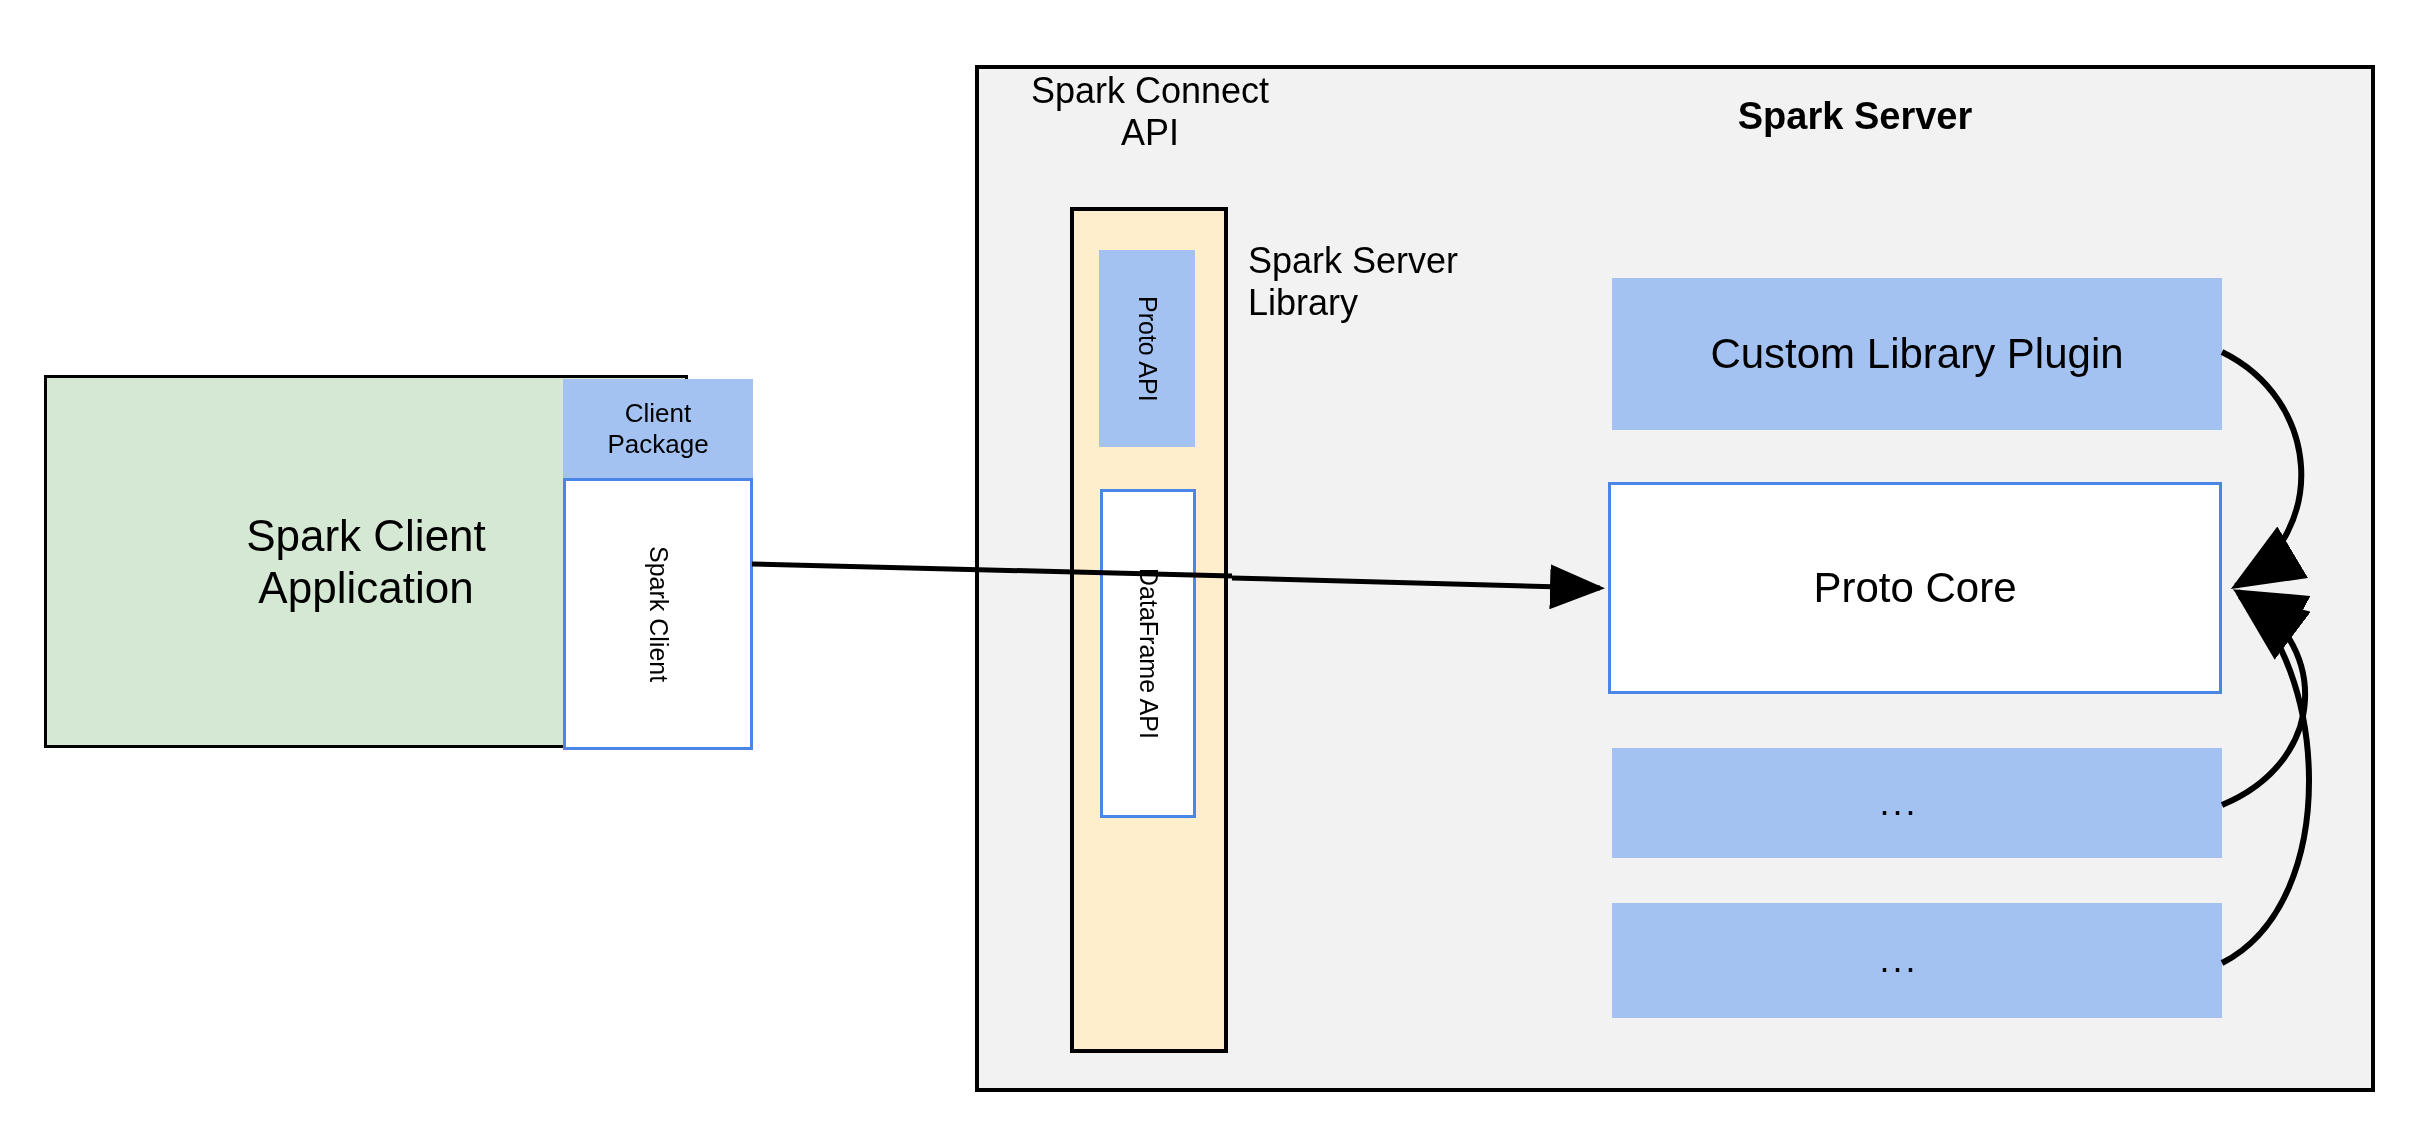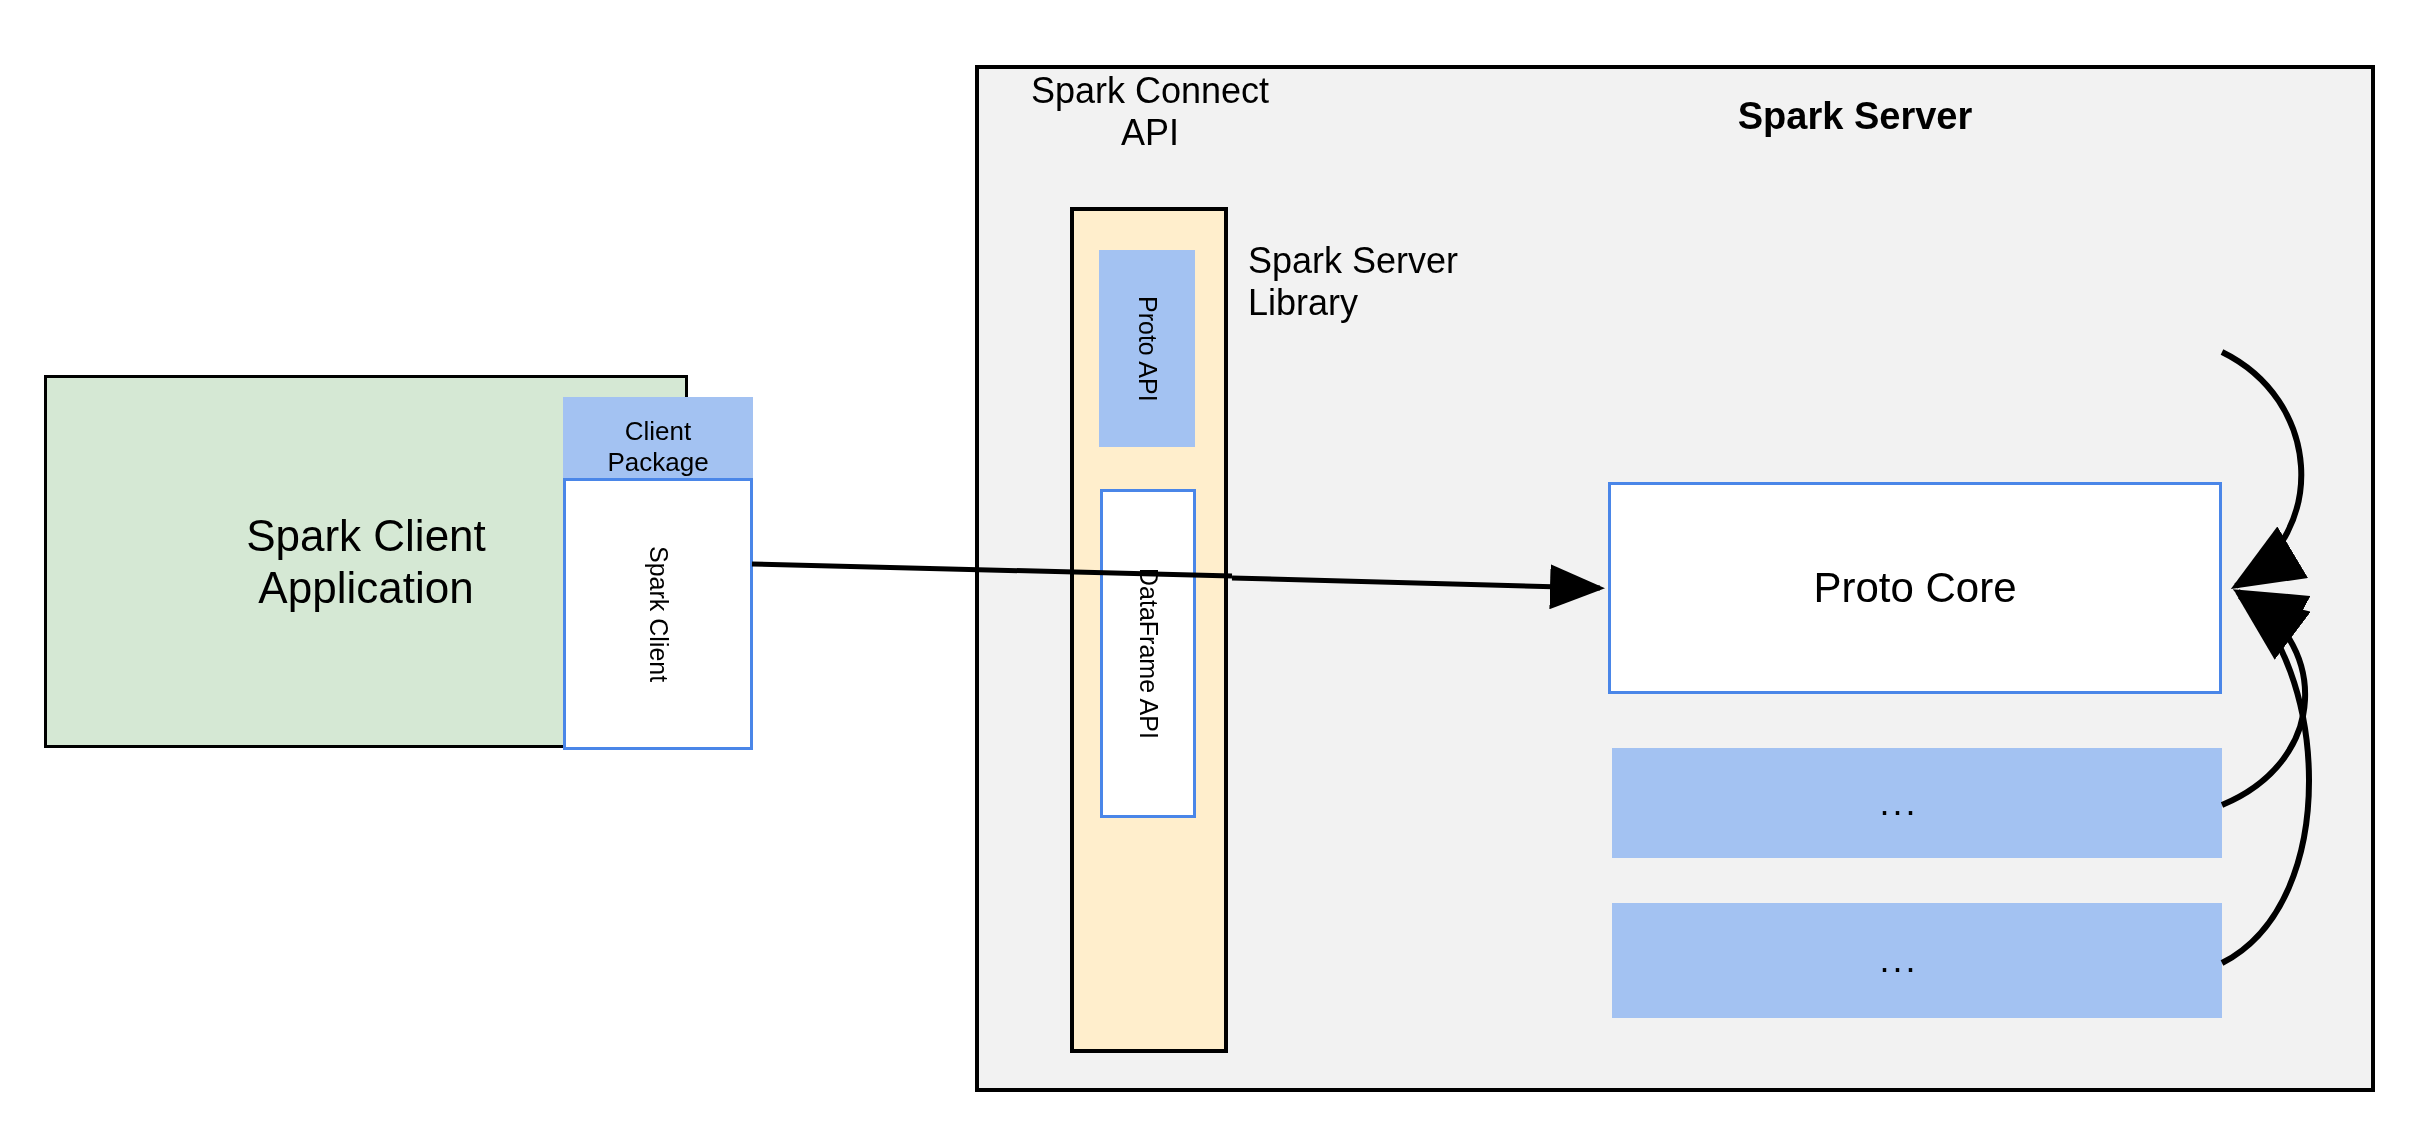--- a/index.html
+++ b/index.html
@@ -199,35 +199,36 @@
   <div class="box" id="connect-api-column"></div>
 
   <div class="box" id="proto-api">
     <span class="vtext">Proto API</span>
   </div>
 
   <div class="box" id="dataframe-api">
     <span class="vtext">DataFrame API</span>
   </div>
 
+  <div class="box" id="custom-library-plugin">Custom Library Plugin</div>
 
   <div class="box" id="spark-core">Proto Core</div>
 
   <div class="box" id="dots-box-1">
     <span class="dots-label">...</span>
   </div>
 
   <div class="box" id="dots-box-2">
     <span class="dots-label">...</span>
   </div>
 
   <div class="box" id="client-app" style="white-space: pre-line;">Spark Client
 Application</div>
 
-  <div class="box" id="client-package" style="white-space: pre-line; margin-top: 18px;">Client
+  <div class="box" id="client-package" style="white-space: pre-line;">Client
 Package</div>
 
   <div class="box" id="spark-client">
     <span class="vtext">Spark Client</span>
   </div>
 
   <svg id="arrow-layer" viewBox="0 0 2435 1135">
     <defs>
       <marker id="arrowhead" markerWidth="11" markerHeight="9" refX="10" refY="4.5" orient="auto" markerUnits="strokeWidth">
         <path d="M0,0 L11,4.5 L0,9 z" fill="#000000"></path>

